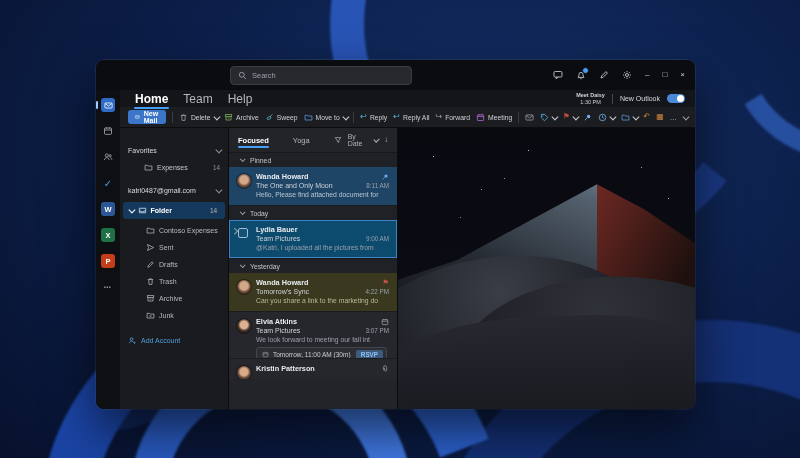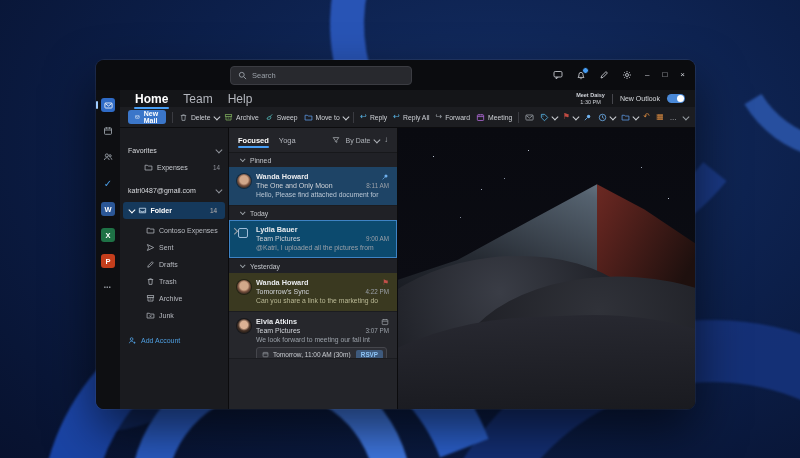--- a/index.html
+++ b/index.html
@@ -75,21 +75,21 @@
   .frow.acct{margin-top:6px;color:#d8dade;}
   .frow.ind1{padding-left:24px;}
   .frow.ind2{padding-left:26px;color:#b7bac0;}
   .frow.sel{background:#15395c;border-radius:3px;margin:3px 3px;font-weight:bold;color:#fff;padding-left:6px;}
   .frow.add{margin-top:8px;color:#4f9fe0;}
   .fic{display:flex;align-items:center;color:#a8acb2;}
   .frow.sel .fic{color:#cfe2f4;}
 
   
   .maillist{width:168px;background:#232429;border-left:1px solid #0b0b0d;border-right:1px solid #0b0b0d;flex:0 0 auto;display:flex;flex-direction:column;overflow:hidden;}
-  .lhead{height:24px;display:flex;align-items:center;gap:10px;padding:0 9px;border-bottom:1px solid #17181b;flex:0 0 auto;}
+  .lhead{height:24px;display:flex;align-items:center;gap:24px;padding:0 9px;border-bottom:1px solid #17181b;flex:0 0 auto;}
   .ltab{font-size:7.5px;color:#b4b7be;position:relative;padding:3px 0;}
   .ltab.active{color:#fff;font-weight:bold;}
   .ltab.active::after{content:"";position:absolute;left:0;right:0;bottom:0;height:2px;border-radius:2px;background:#479ef5;}
   .lhead-right{margin-left:auto;display:flex;align-items:center;gap:6px;color:#aeb2b8;font-size:7px;}
   .sect{height:14px;display:flex;align-items:center;gap:6px;padding:0 11px;font-size:6.8px;color:#c3c6cb;background:#202126;flex:0 0 auto;}
   .sect .chv{width:3px;height:3px;color:#9aa0a6;}
   .mrow{position:relative;height:39px;box-sizing:border-box;padding:5px 8px 4px 27px;background:#26272c;border-bottom:1px solid #1b1c20;flex:0 0 auto;overflow:hidden;}
   .avatar{position:absolute;left:8px;top:7px;width:14px;height:14px;border-radius:50%;
     background:radial-gradient(circle at 50% 42%, #d2a88a 0 38%, #7a5340 55%, #33261e 78%, #1e1712 100%);box-shadow:0 0 0 1px rgba(0,0,0,.4);}
   .l1{display:flex;align-items:center;font-size:7.3px;color:#e8eaed;font-weight:bold;line-height:1.25;gap:28px;}
@@ -542,20 +542,31 @@
                   <svg width="7" height="7" viewBox="0 0 10 10">
                       <rect x="1.5" y="2" width="7" height="6.3" rx="0.8" fill="none" stroke="currentColor" stroke-width=".9"></rect>
                       <path d="M1.5 4h7" stroke="currentColor" stroke-width=".9"></path>
                     </svg>
                 </span>
                 <span>Tomorrow, 11:00 AM (30m)</span>
                 <span class="rsvp">RSVP</span>
               </div>
             </div>
 
+            <div class="mrow cut">
+              <span class="avatar" style="background:radial-gradient(circle at 50% 42%, #d8ab86 0 36%, #6d4c38 55%, #2e231b 78%, #181310 100%);"></span>
+              <div class="l1">
+                  <span>Kristin Patterson</span>
+                <span class="ricon c-gray">
+                  <svg width="8" height="8" viewBox="0 0 10 10">
+                      <path d="M3 6.6V3a2 2 0 0 1 4 0v3.3a1.3 1.3 0 0 1-2.6 0V3.5" fill="none" stroke="currentColor" stroke-width=".9"></path>
+                    </svg>
+                </span>
+                </div>
+            </div>
           </div>
 
           <div class="reading">
             <div class="sky"></div>
             <div class="stars"></div>
             <div class="mtnR"></div>
             <div class="mtnL"></div>
             <div class="dune1"></div>
             <div class="dune2"></div>
             <div class="dune3"></div>

